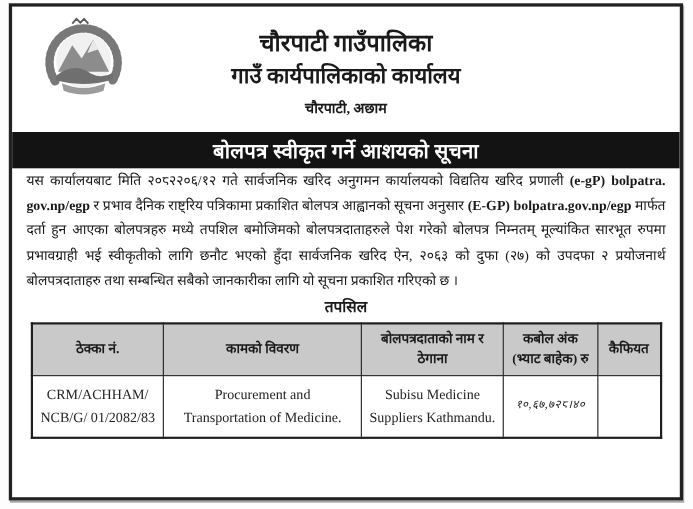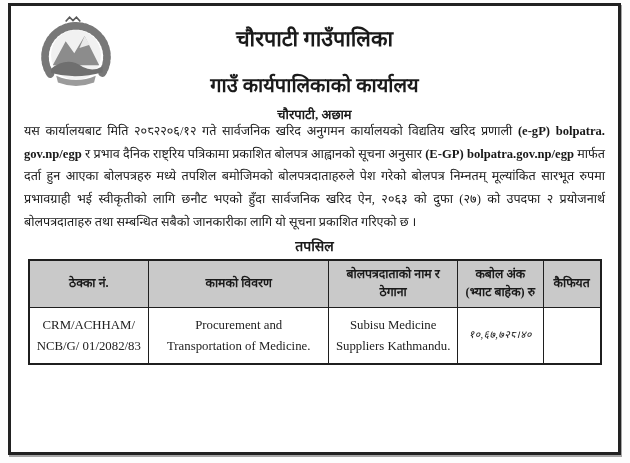--- a/index.html
+++ b/index.html
@@ -21,21 +21,21 @@
     position:absolute;left:8px;top:3px;width:613px;height:452px;
     border:3px solid var(--frame_border);
     background:#ffffff;
     box-shadow:1px 2px 0 rgba(60,60,60,.45);
     overflow:hidden;
   }
   
   .header{position:relative;height:114px;text-align:center;padding-top:20px;}
   .emblem{position:absolute;left:22px;top:9px;width:86px;height:80px;}
   .org{font-size:21.5px;font-weight:700;line-height:1.25;}
-  .office{font-size:20px;font-weight:700;line-height:1.3;margin-top:19px;}
+  .office{font-size:20px;font-weight:700;line-height:1.3;margin-top:3px;}
   .province{font-size:13px;font-weight:700;margin-top:8px;}
   .addr{font-size:13px;font-weight:700;margin-top:7px;}
   
   .titlebar{
     height:33px;background:var(--titlebar_bg);color:var(--titlebar_fg);
     display:flex;align-items:center;justify-content:center;
     font-size:18.5px;font-weight:700;letter-spacing:.3px;
   }
   
   .content{padding:0 13px;}
@@ -88,20 +88,21 @@
           <path d="M60 24 L66 34 L54 38 Z" fill="#e9e9e9"></path>
           <path d="M21 62 Q40 47 58 60 Q70 66 81 59 L81 66 Q50 75 21 67 Z" fill="#6f6f6f"></path>
           <path d="M27 70 Q50 80 73 70 L71 78 Q50 86 29 78 Z" fill="#9b9b9b"></path>
         </svg>
       </div>
       <div class="org">चौरपाटी गाउँपालिका</div>
       <div class="office">गाउँ कार्यपालिकाको कार्यालय</div>
       <div class="addr">चौरपाटी, अछाम</div>
     </div>
 
+    <div class="titlebar">बोलपत्र स्वीकृत गर्ने आशयको सूचना</div>
 
     <div class="content">
 
       <p class="para"><span>यस कार्यालयबाट मिति २०८२२०६/१२ गते सार्वजनिक खरिद अनुगमन कार्यालयको विद्यतिय खरिद प्रणाली </span><span class="b">(e-gP) bolpatra. gov.np/egp</span><span> र प्रभाव दैनिक राष्ट्रिय पत्रिकामा प्रकाशित बोलपत्र आह्वानको सूचना अनुसार </span><span class="b">(E-GP) bolpatra.gov.np/egp</span><span> मार्फत दर्ता हुन आएका बोलपत्रहरु मध्ये तपशिल बमोजिमको बोलपत्रदाताहरुले पेश गरेको बोलपत्र निम्नतम् मूल्यांकित सारभूत रुपमा प्रभावग्राही भई स्वीकृतीको लागि छनौट भएको हुँदा सार्वजनिक खरिद ऐन, २०६३ को दुफा (२७) को उपदफा २ प्रयोजनार्थ बोलपत्रदाताहरु तथा सम्बन्धित सबैको जानकारीका लागि यो सूचना प्रकाशित गरिएको छ ।</span></p>
 
       <div class="tapasil">तपसिल</div>
 
       <table class="bid-table">
         <thead>
           <tr>

